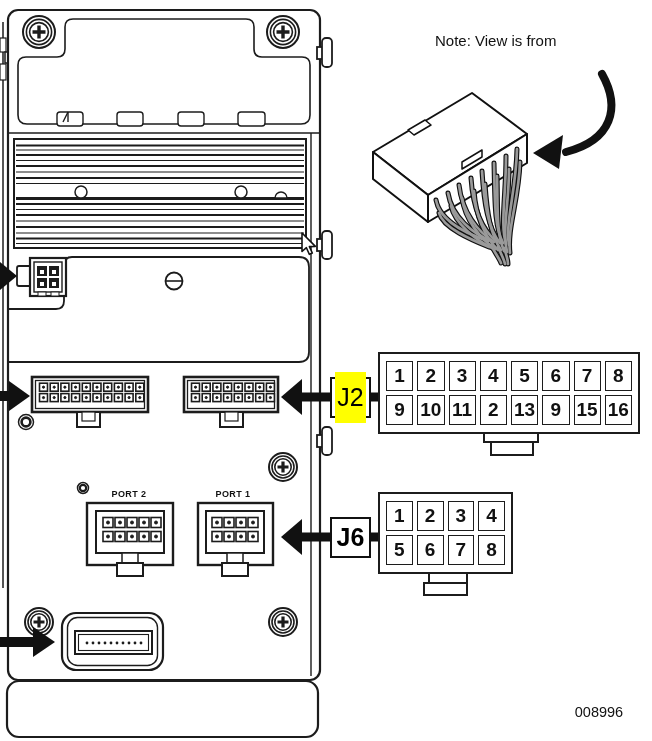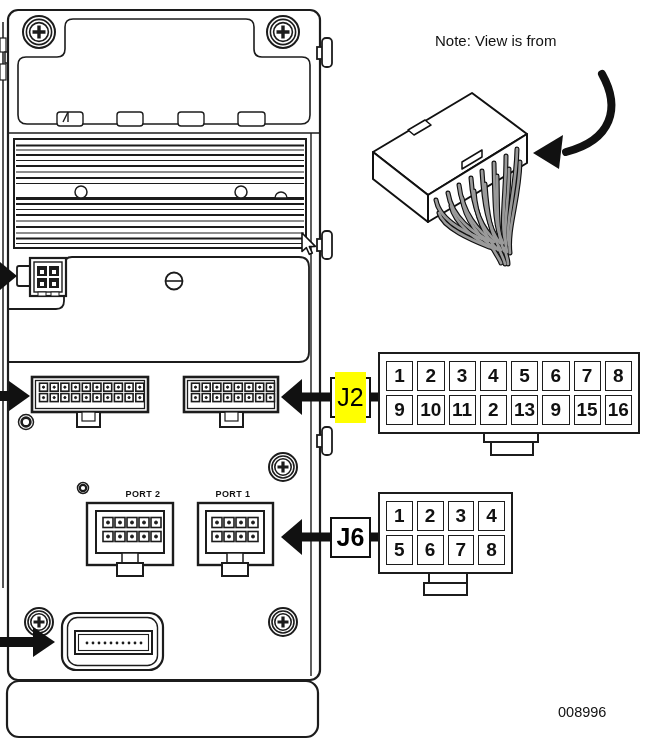--- a/index.html
+++ b/index.html
@@ -6,21 +6,21 @@
   .canvas{
     position:relative;width:652px;height:741px;background:#ffffff;
     font-family:"Liberation Sans", sans-serif;color:#111;overflow:hidden;
   }
   .canvas svg{position:absolute;left:0;top:0;}
   .abs{position:absolute;}
   .note{
     left:409px;top:31px;width:230px;font-size:15px;line-height:20px;color:#111;margin-left:26px;
   }
   .fig-num{
-    left:558px;top:704px;width:82px;text-align:left;font-size:14.5px;color:#111;
+    left:558px;top:704px;width:82px;text-align:center;font-size:14.5px;color:#111;
   }
   .port-label{
     width:70px;text-align:center;font-size:9px;font-weight:bold;letter-spacing:.4px;color:#111;
   }
   .pin-grid{
     box-sizing:border-box;background:#fff;border:2px solid #1c1c1c;
     display:grid;gap:4px;padding:7px 6px;grid-auto-rows:30px;
   }
   .pin-grid .pin-cell{
     box-sizing:border-box;border:1.7px solid #1c1c1c;background:#fff;
@@ -439,21 +439,21 @@
 
     <g>
       <polygon points="302,233 302,251.5 306.4,247.7 309.3,254.3 312.3,253 309.4,246.6 315.4,246.4" fill="#fff" stroke="#111" stroke-width="1.6" stroke-linejoin="round"></polygon>
     </g>
   </svg>
 
   <div class="abs note">
     <div>Note: View is from</div>
   </div>
 
-  <div class="abs port-label" style="left:108px;top:489px;">PORT 2</div>
+  <div class="abs port-label" style="left:94px;top:489px;">PORT 2</div>
   <div class="abs port-label" style="left:198px;top:489px;">PORT 1</div>
 
   <div class="abs label-box" style="left:330px;top:377px;">
     <span style="background: rgb(255, 255, 0);">J2</span>
   </div>
   <div class="abs pin-grid" style="left: 378px; top: 352px; width: 262px; height: 82px; grid-template-columns: repeat(8, 1fr);">
       <div class="pin-cell">1</div>
       <div class="pin-cell">2</div>
       <div class="pin-cell">3</div>
       <div class="pin-cell">4</div>

